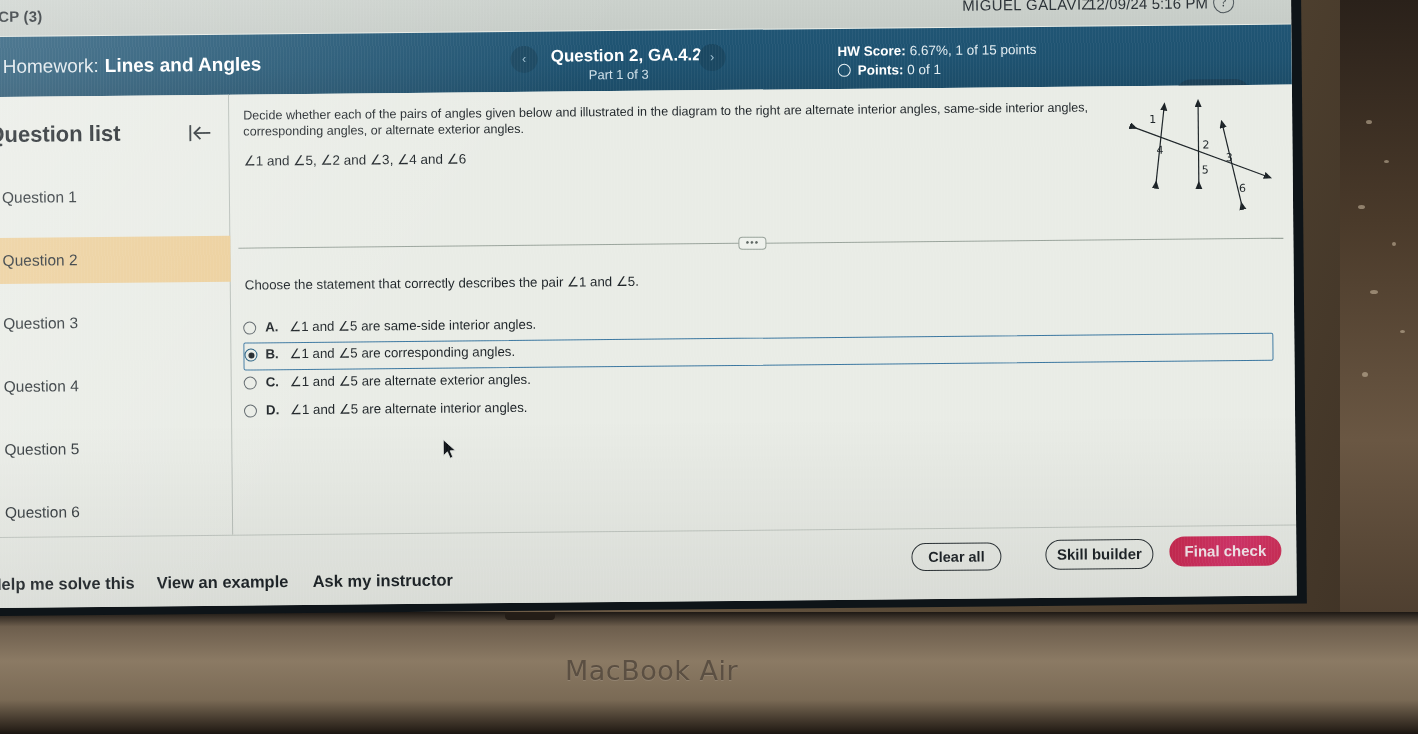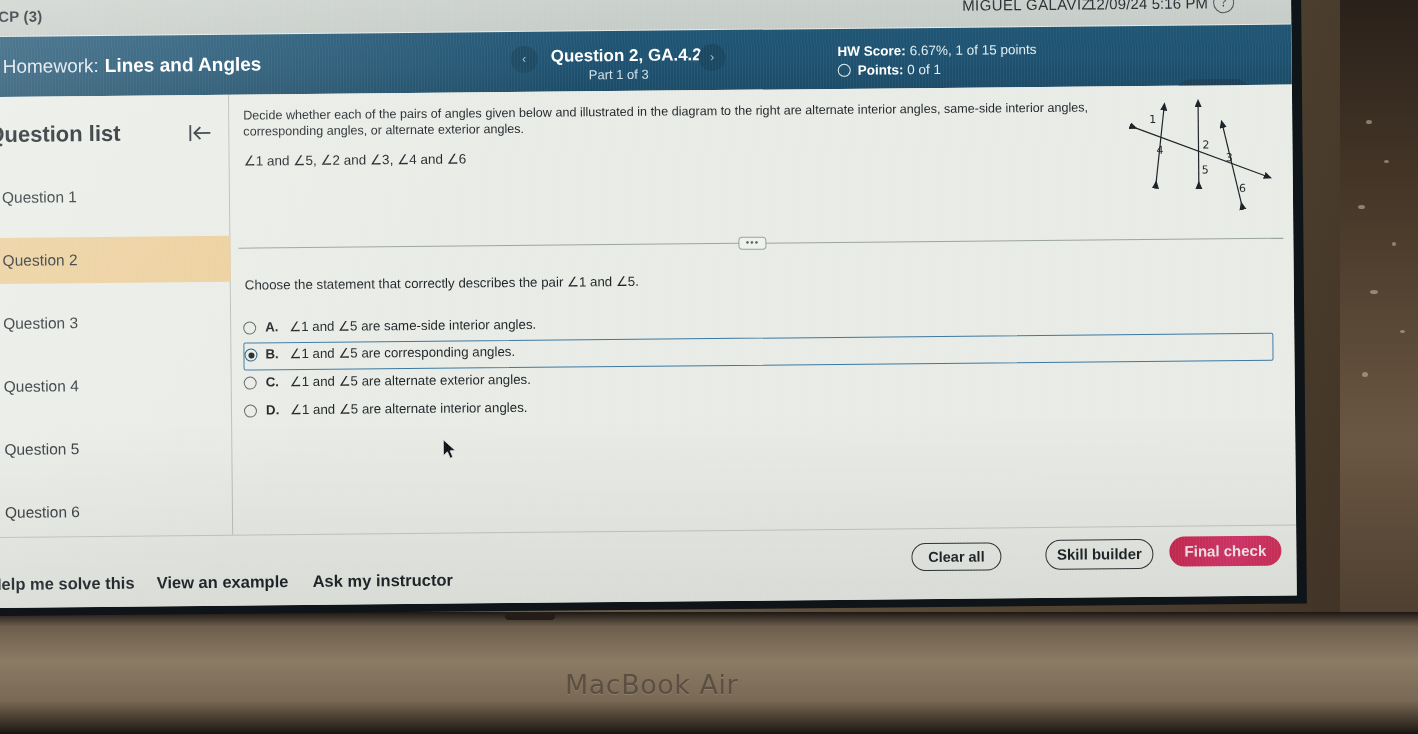--- a/index.html
+++ b/index.html
@@ -21,21 +21,21 @@
     background: linear-gradient(180deg,#2a211a 0%,#4a3a2a 30%,#6a5743 60%,#3c2f23 100%);
   }
   #desk-right .speck { position:absolute; background:#cdbda4; opacity:.55; border-radius:50%; }
 
   
   #laptop-deck {
     position: absolute; left: 0; top: 612px; width: 1418px; height: 122px;
     background: linear-gradient(180deg,#1d1814 0%, #6d5e4d 12%, #8b7a64 40%, #7a6a55 72%, #2b231b 96%, #191411 100%);
   }
   #macbook-air-label {
-    position: absolute; left: 565px; top: 669px;
+    position: absolute; left: 565px; top: 655px;
     font-size: 27px; letter-spacing: .5px; color: #5b4f42;
     font-family: "DejaVu Sans", sans-serif; font-weight: 400;
     text-shadow: 0 1px 0 rgba(255,255,255,.12);
   }
   #deck-notch {
     position:absolute; left:505px; top:612px; width:50px; height:8px;
     background:#241d17; border-radius:0 0 4px 4px;
   }
 
   

